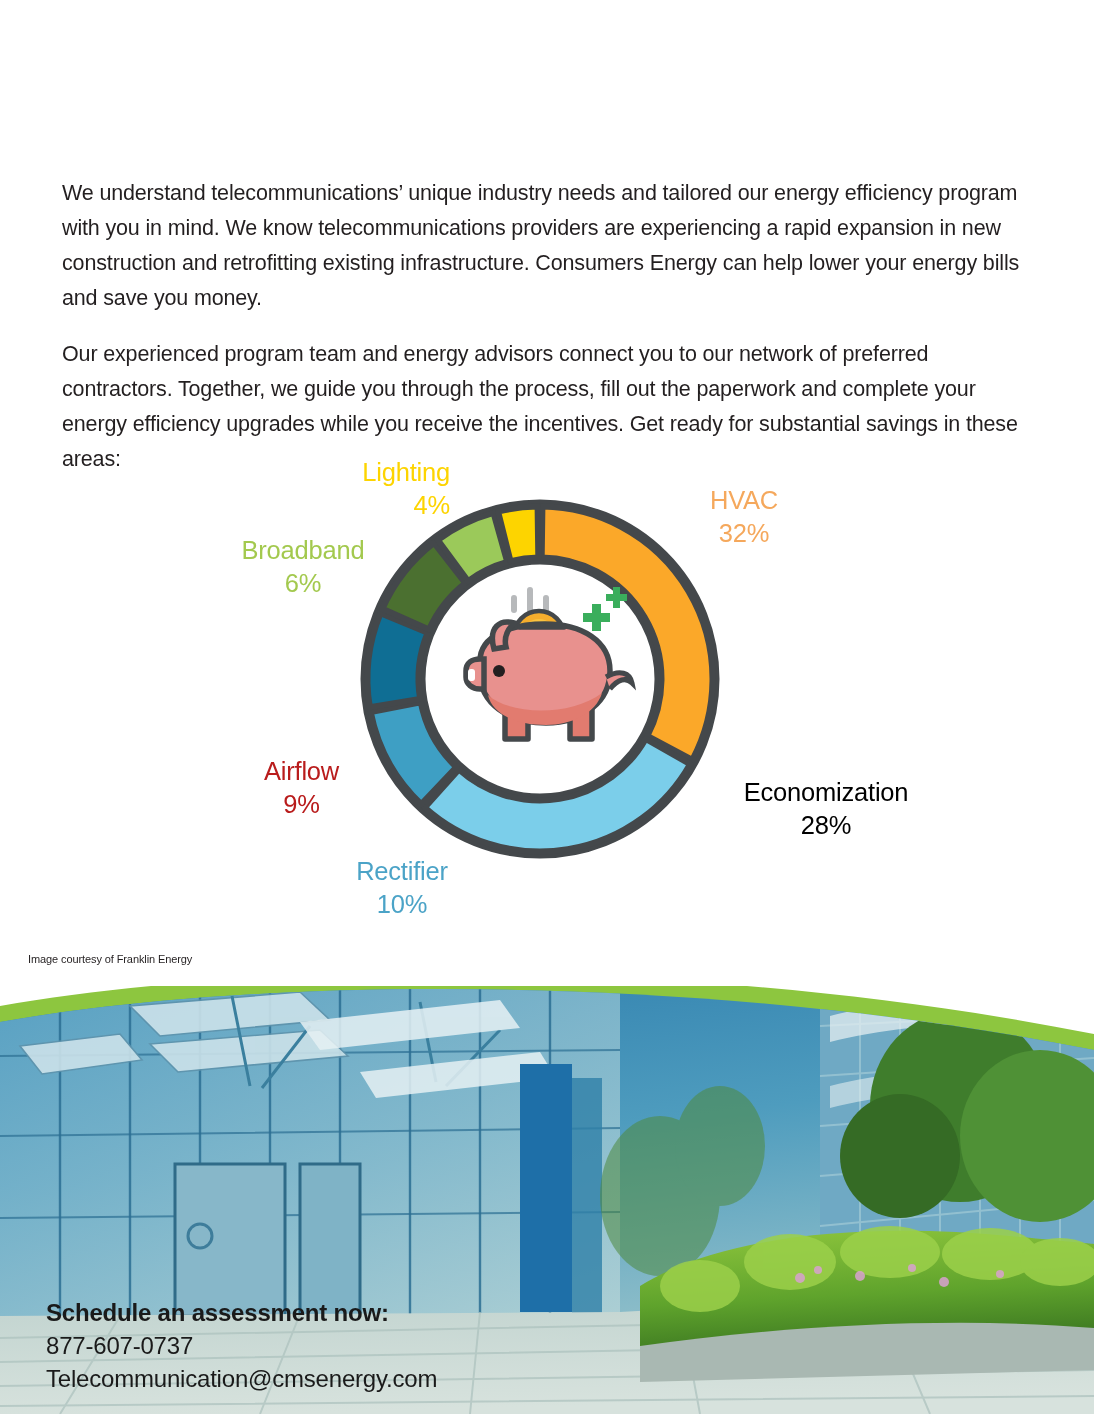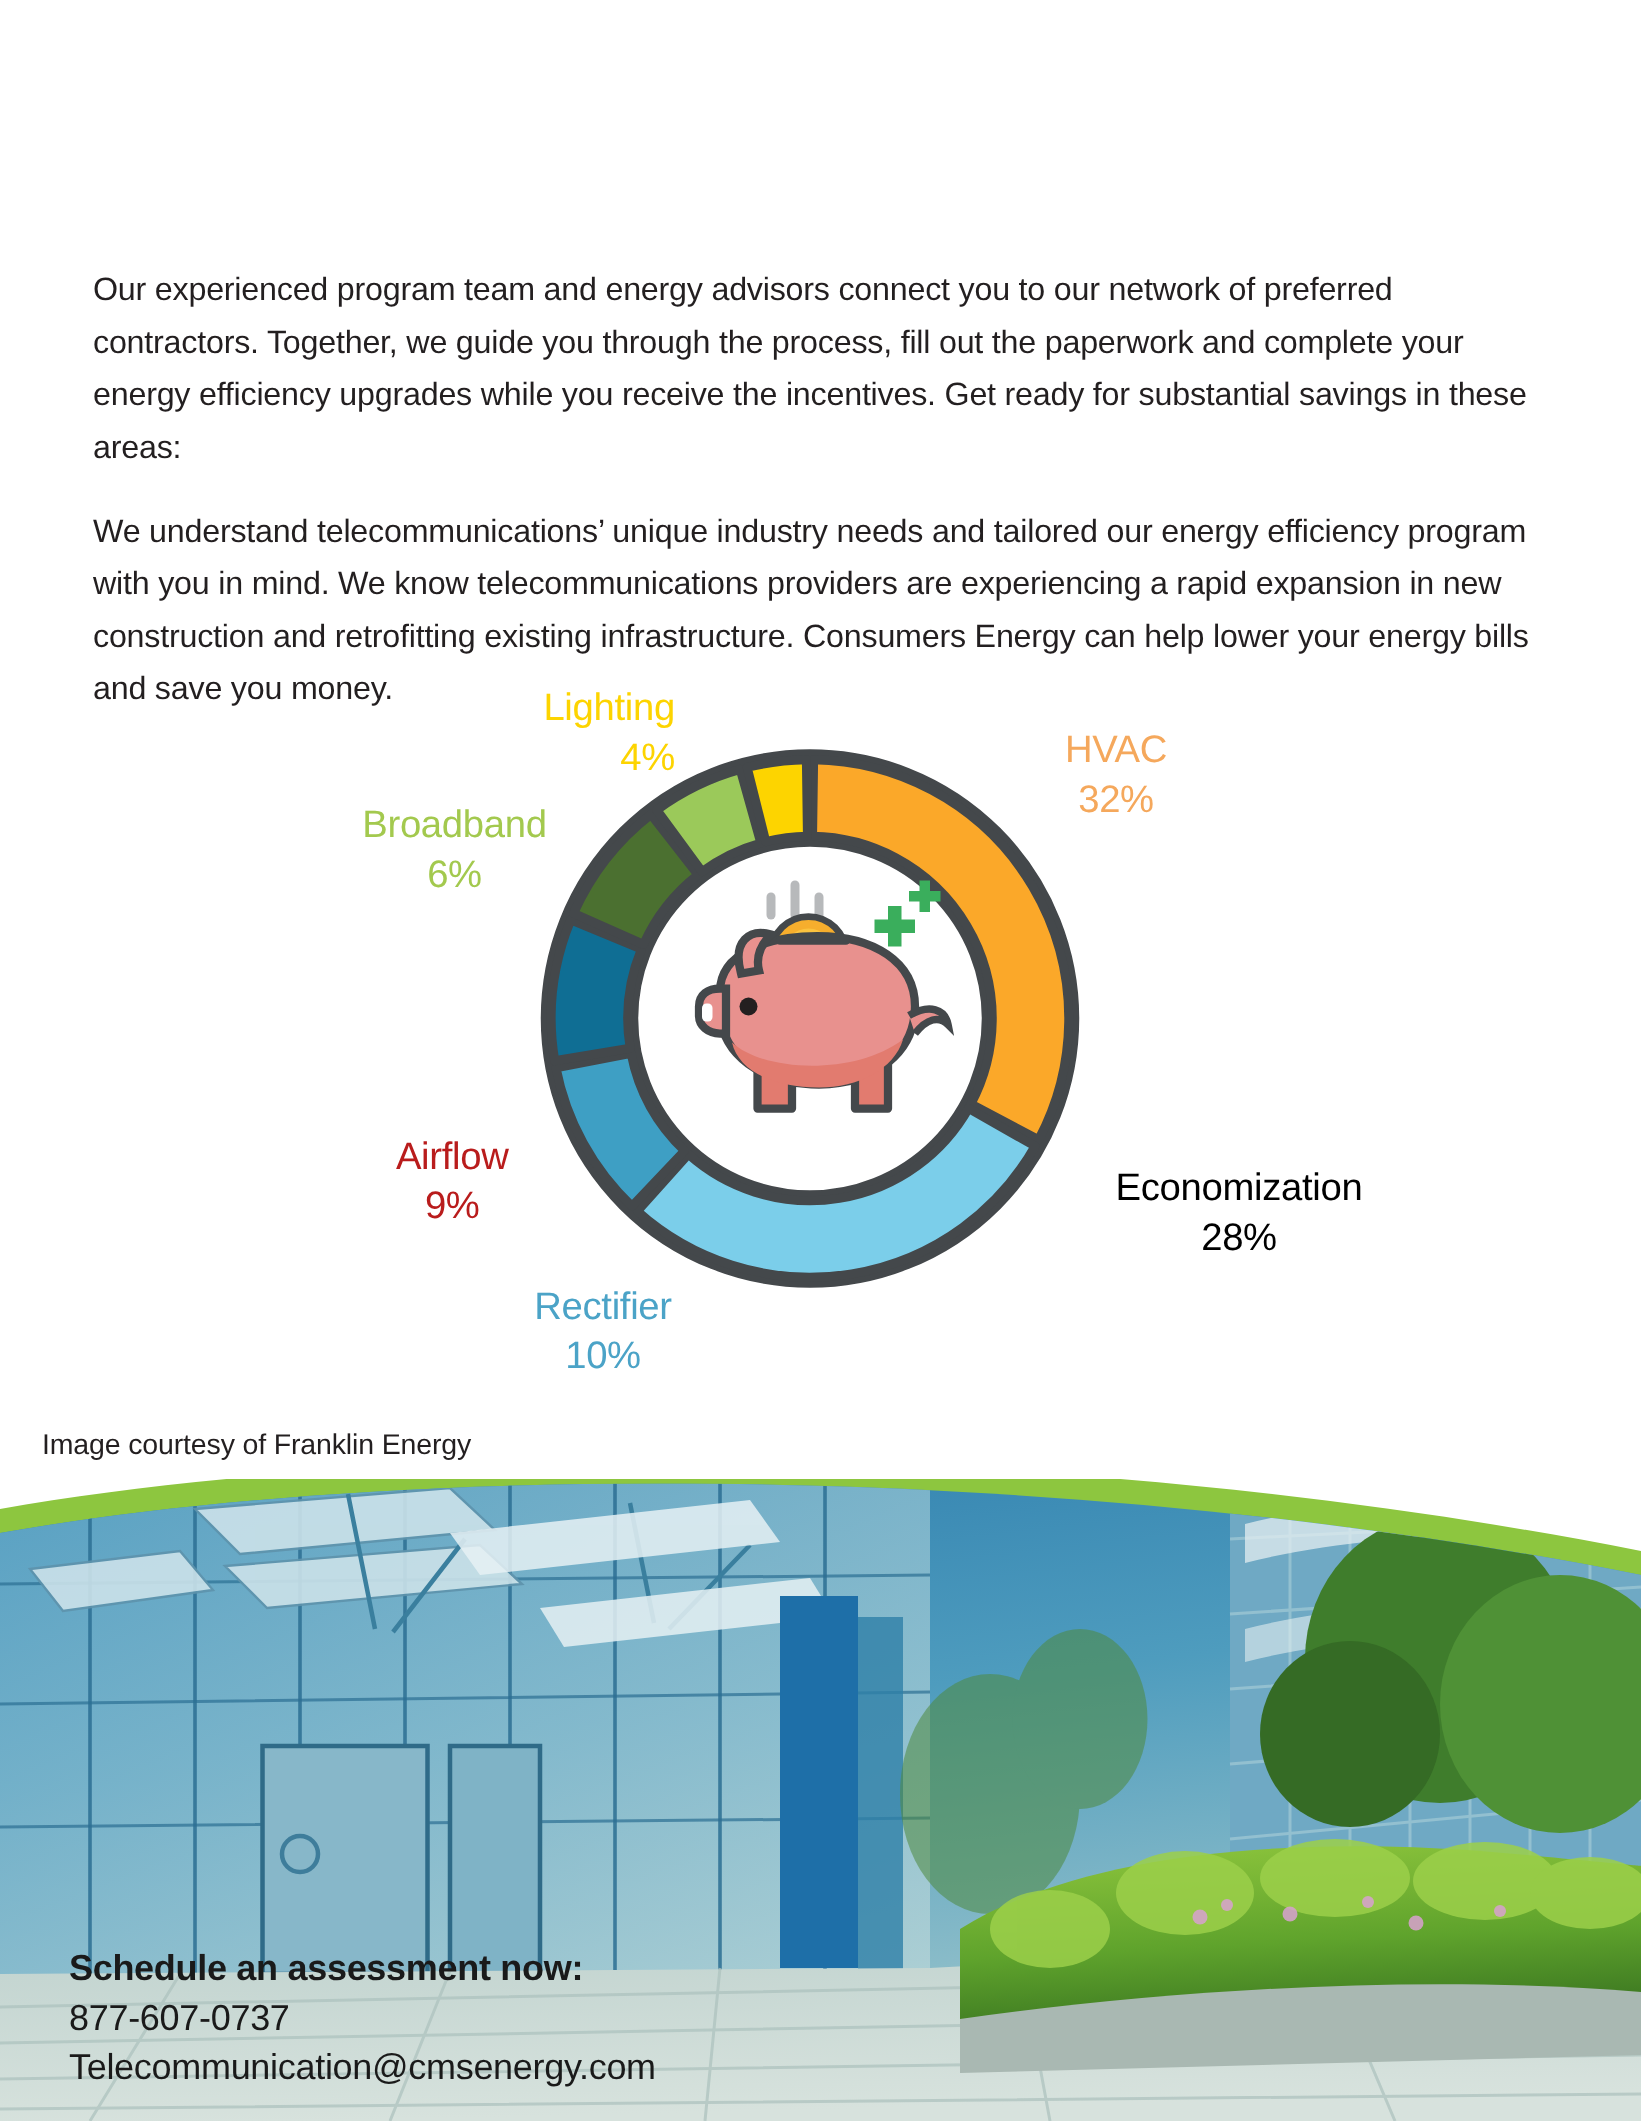--- a/index.html
+++ b/index.html
@@ -115,21 +115,21 @@
   .lbl-airflow    { left: 234px; top: 307px; text-align: center; width: 135px; color: #b91c1c; }
   .lbl-rectifier  { left: 322px; top: 407px; text-align: center; width: 160px; color: #4BA3C7; }
   .lbl-hvac       { left: 680px; top:  36px; text-align: center; width: 128px; color: #F5A85C; }
   .lbl-econ       { left: 710px; top: 328px; text-align: center; width: 232px; color: #000000; }
 
   
   .caption {
     position: absolute;
     left: 28px;
     top: 953px;
-    font-size: 19px;
+    font-size: 11px;
     color: #231F20;
     letter-spacing: -0.1px;
   }
 
   
   .photo-band {
     position: absolute;
     left: 0;
     top: 986px;
     width: 1094px;
@@ -153,22 +153,22 @@
   }
   .footer-text .line.bold { font-weight: bold; }
 </style>
 </head>
 <body>
 
 <div class="page">
 
 
   <div class="body-copy">
+    <p>We understand telecommunications’ unique industry needs and tailored our energy efficiency program with you in mind. We know telecommunications providers are experiencing a rapid expansion in new construction and retrofitting existing infrastructure. Consumers Energy can help lower your energy bills and save you money.</p>
     <p>Our experienced program team and energy advisors connect you to our network of preferred contractors. Together, we guide you through the process, fill out the paperwork and complete your energy efficiency upgrades while you receive the incentives. Get ready for substantial savings in these areas:</p>
-    <p>We understand telecommunications’ unique industry needs and tailored our energy efficiency program with you in mind. We know telecommunications providers are experiencing a rapid expansion in new construction and retrofitting existing infrastructure. Consumers Energy can help lower your energy bills and save you money.</p>
   </div>
 
   <div class="chart-block">
 
     <div class="donut-wrap">
       <svg width="366" height="366" viewBox="0 0 366 366">
 
         <circle cx="183" cy="183" r="176" fill="none" stroke="#44484B" stroke-width="7"></circle>
         <circle cx="183" cy="183" r="118" fill="#ffffff" stroke="#44484B" stroke-width="7"></circle>
         <g id="donut-segments">

